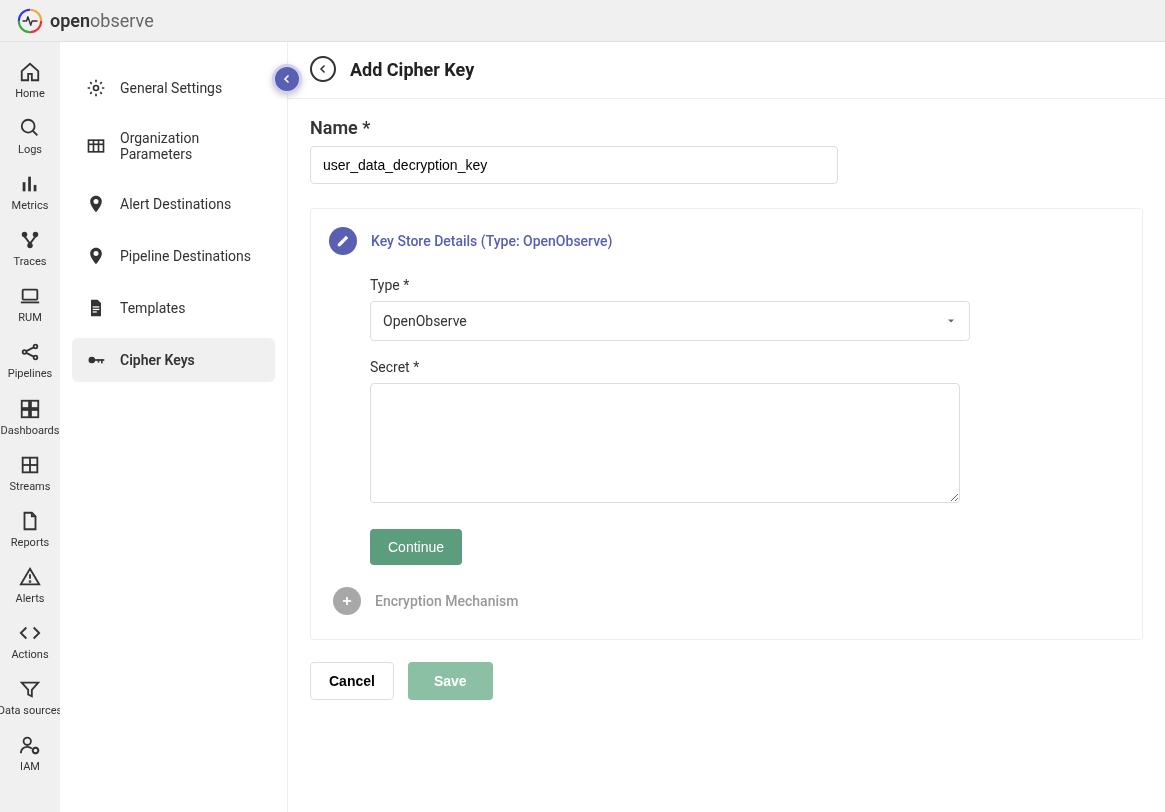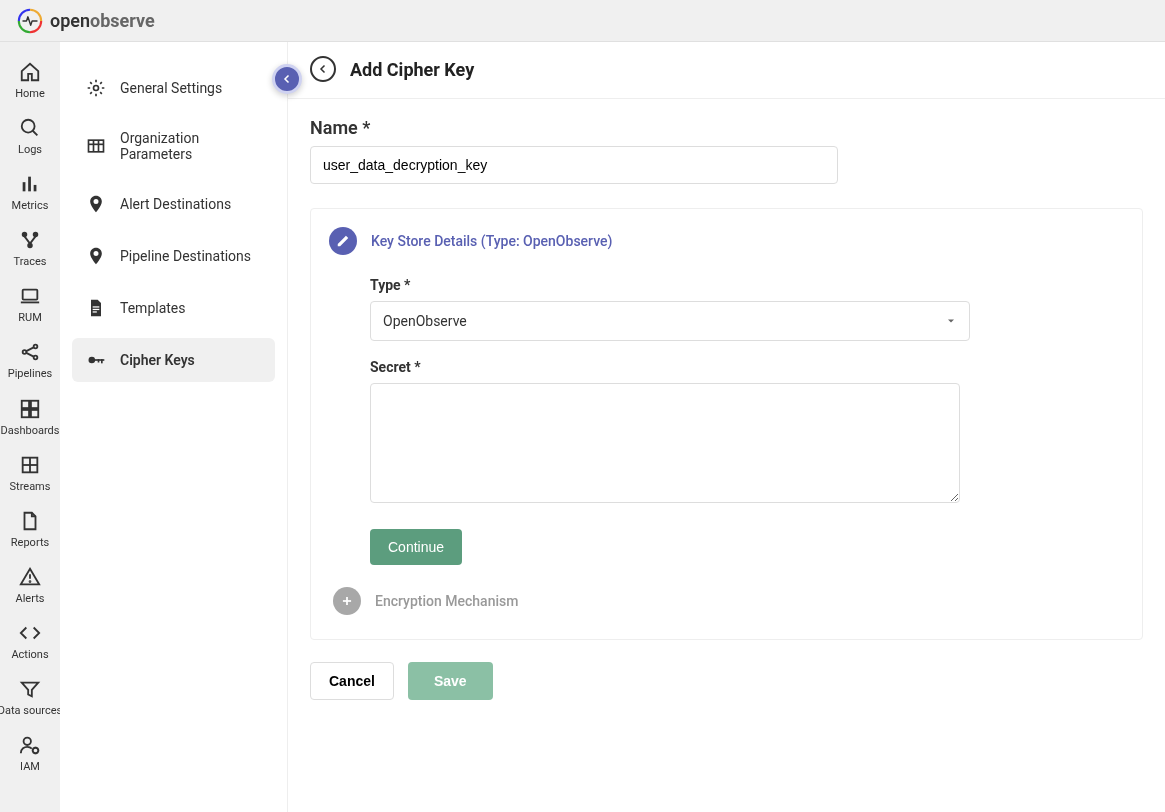--- a/index.html
+++ b/index.html
@@ -3,21 +3,21 @@
   <meta charset="utf-8">
   <style>
     * { box-sizing: border-box; margin: 0; padding: 0; }
     body { font-family: -apple-system, BlinkMacSystemFont, "Segoe UI", Roboto, "Helvetica Neue", Arial, sans-serif; background: #fff; color: #212121; width: 1165px; height: 812px; overflow: hidden; }
 
     
     .topbar { height: 42px; background: #f0f0f0; display: flex; align-items: center; padding: 0 16px; border-bottom: 1px solid #e0e0e0; }
     .logo { display: flex; align-items: center; gap: 6px; font-weight: 600; font-size: 18px; }
     .logo svg { width: 28px; height: 28px; }
     .logo-text { color: #333; }
-    .logo-text .accent { color: #666; font-weight: 700; }
+    .logo-text .accent { color: #666; font-weight: 400; }
 
     
     .app { display: flex; height: calc(812px - 42px); }
 
     
     .icon-nav { width: 60px; background: #f0f0f0; display: flex; flex-direction: column; align-items: center; padding-top: 10px; gap: 2px; }
     .icon-nav-item { width: 70px; display: flex; flex-direction: column; align-items: center; justify-content: center; padding: 8px 0 6px; cursor: pointer; border-radius: 4px; }
     .icon-nav-item .ic { width: 24px; height: 24px; display:flex; align-items:center; justify-content:center; }
     .icon-nav-item .lbl { font-size: 11px; color: #333; margin-top: 4px; text-align: center; line-height: 1.1; }
 
@@ -44,21 +44,21 @@
     .step-card { margin-top: 24px; border: 1px solid #eee; border-radius: 4px; padding: 18px 18px 24px; position: relative; }
     .step-head { display: flex; align-items: center; gap: 14px; }
     .step-badge { width: 28px; height: 28px; border-radius: 50%; display:flex; align-items:center; justify-content:center; }
     .step-badge.active { background: #5960b2; color: #fff; }
     .step-badge.pending { background: #a8a8a8; color: #fff; }
     .step-title { font-size: 14px; font-weight: 500; }
     .step-title.active { color: #5960b2; }
     .step-title.pending { color: #999; }
 
     .step-body { margin-left: 40px; margin-top: 22px; border-left: 1px solid transparent; padding-left: 0; }
-    .inner-label { font-size: 14px; font-weight: 700; color: #333; margin-bottom: 8px; display:block; }
+    .inner-label { font-size: 14px; font-weight: 400; color: #333; margin-bottom: 8px; display:block; }
     .select-input { width: 600px; height: 40px; border: 1px solid #ddd; border-radius: 4px; padding: 0 12px; font-size: 14px; display:flex; align-items:center; justify-content:space-between; cursor:pointer; background:#fff; }
     .select-value { color: #333; }
     .textarea-input { width: 590px; height: 120px; border: 1px solid #ddd; border-radius: 4px; padding: 10px 12px; font-size: 14px; resize: both; font-family: inherit; outline:none; }
 
     .continue-btn { margin-top: 22px; background: #5c9d7e; color:#fff; border:none; border-radius:4px; padding: 10px 18px; font-size: 14px; cursor:pointer; }
 
     .step-row-next { display:flex; align-items:center; gap:14px; margin-top: 22px; margin-left: 4px; }
 
     .footer-actions { display:flex; gap: 14px; padding: 18px 0 0 0; margin-top: 4px; }
     .cancel-btn { background:#fff; border:1px solid #ddd; border-radius:4px; padding: 10px 18px; font-size:14px; font-weight:600; cursor:pointer; }

